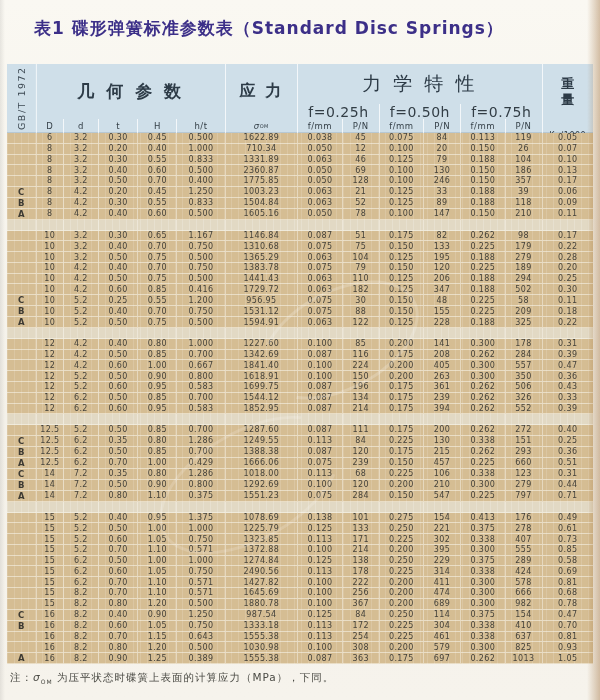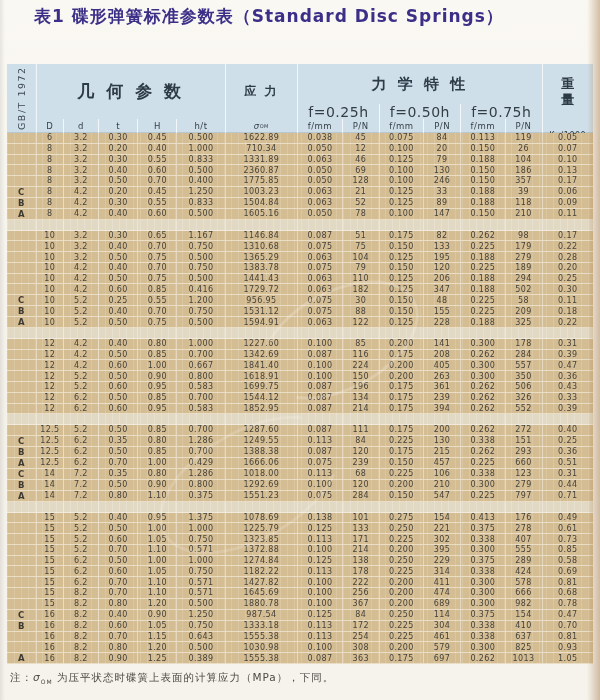--- a/index.html
+++ b/index.html
@@ -3,21 +3,21 @@
 <meta charset="utf-8">
 <style>
   * { margin:0; padding:0; box-sizing:border-box; }
   html,body { width:600px; height:700px; overflow:hidden; }
   body {
     font-family:"DejaVu Sans","Liberation Sans",sans-serif;
     background:linear-gradient(180deg,#faf8f2 0%,#f4f1e9 60%,#f6f3ec 100%);
     position:relative;
   }
   .page-title {
-    position:absolute; top:5px; left:34px;
+    position:absolute; top:17px; left:34px;
     font-size:17px; font-weight:bold; color:#3c2f88;
     letter-spacing:1px; white-space:nowrap;
   }
   .tablewrap {
     position:absolute; left:7px; right:7px; top:64px; height:600px;
     --cols:5.1% 4.6% 6.0% 6.7% 6.7% 8.2% 12.4% 7.6% 6.3% 7.6% 6.3% 7.6% 6.3% 1fr;
   }
   
   .thead {
     display:grid;
@@ -31,22 +31,22 @@
     display:flex; align-items:center; justify-content:center;
     color:#2d3b47; border-right:1px solid rgba(255,255,255,0.75);
   }
   .h-gbt {
     grid-area:1/1/4/2;
     writing-mode:vertical-rl; transform:rotate(180deg);
     font-size:9.5px; letter-spacing:1.5px; color:#3c4852;
     border-right:none; border-left:1px solid rgba(255,255,255,0.75);
   }
   .h-geom   { grid-area:1/2/3/7;  font-size:17px; font-weight:bold; letter-spacing:3px; }
-  .h-stress { grid-area:1/7/3/8;  font-size:12px; font-weight:bold; letter-spacing:2px; }
-  .h-mech   { grid-area:1/8/2/14; font-size:15px; font-weight:bold; letter-spacing:3px; }
+  .h-stress { grid-area:1/7/3/8;  font-size:16px; font-weight:bold; letter-spacing:2px; }
+  .h-mech   { grid-area:1/8/2/14; font-size:19px; font-weight:normal; letter-spacing:3px; }
   .h-weight { grid-area:1/14/3/15; flex-direction:column; font-size:13px; font-weight:bold; line-height:1.2; border-right:none; }
   .h-f1 { grid-area:2/8/3/10; }
   .h-f2 { grid-area:2/10/3/12; }
   .h-f3 { grid-area:2/12/3/14; }
   .h-defl { font-size:14px; letter-spacing:0.5px; color:#323d45; }
   .h-col { font-size:8.5px; letter-spacing:0.5px; color:#343f47; }
   .r3-2{grid-area:3/2/4/3}.r3-3{grid-area:3/3/4/4}.r3-4{grid-area:3/4/4/5}
   .r3-5{grid-area:3/5/4/6}.r3-6{grid-area:3/6/4/7}.r3-7{grid-area:3/7/4/8}
   .r3-8{grid-area:3/8/4/9}.r3-9{grid-area:3/9/4/10}.r3-10{grid-area:3/10/4/11}
   .r3-11{grid-area:3/11/4/12}.r3-12{grid-area:3/12/4/13}.r3-13{grid-area:3/13/4/14}
@@ -773,21 +773,21 @@
         <span class="td">289</span>
         <span class="td">0.58</span>
       </div>
       <div class="trow">
         <span class="td label"></span>
         <span class="td">15</span>
         <span class="td">6.2</span>
         <span class="td">0.60</span>
         <span class="td">1.05</span>
         <span class="td">0.750</span>
-        <span class="td">1182.22</span>
+        <span class="td">2490.56</span>
         <span class="td">0.113</span>
         <span class="td">178</span>
         <span class="td">0.225</span>
         <span class="td">314</span>
         <span class="td">0.338</span>
         <span class="td">424</span>
         <span class="td">0.69</span>
       </div>
       <div class="trow">
         <span class="td label"></span>

